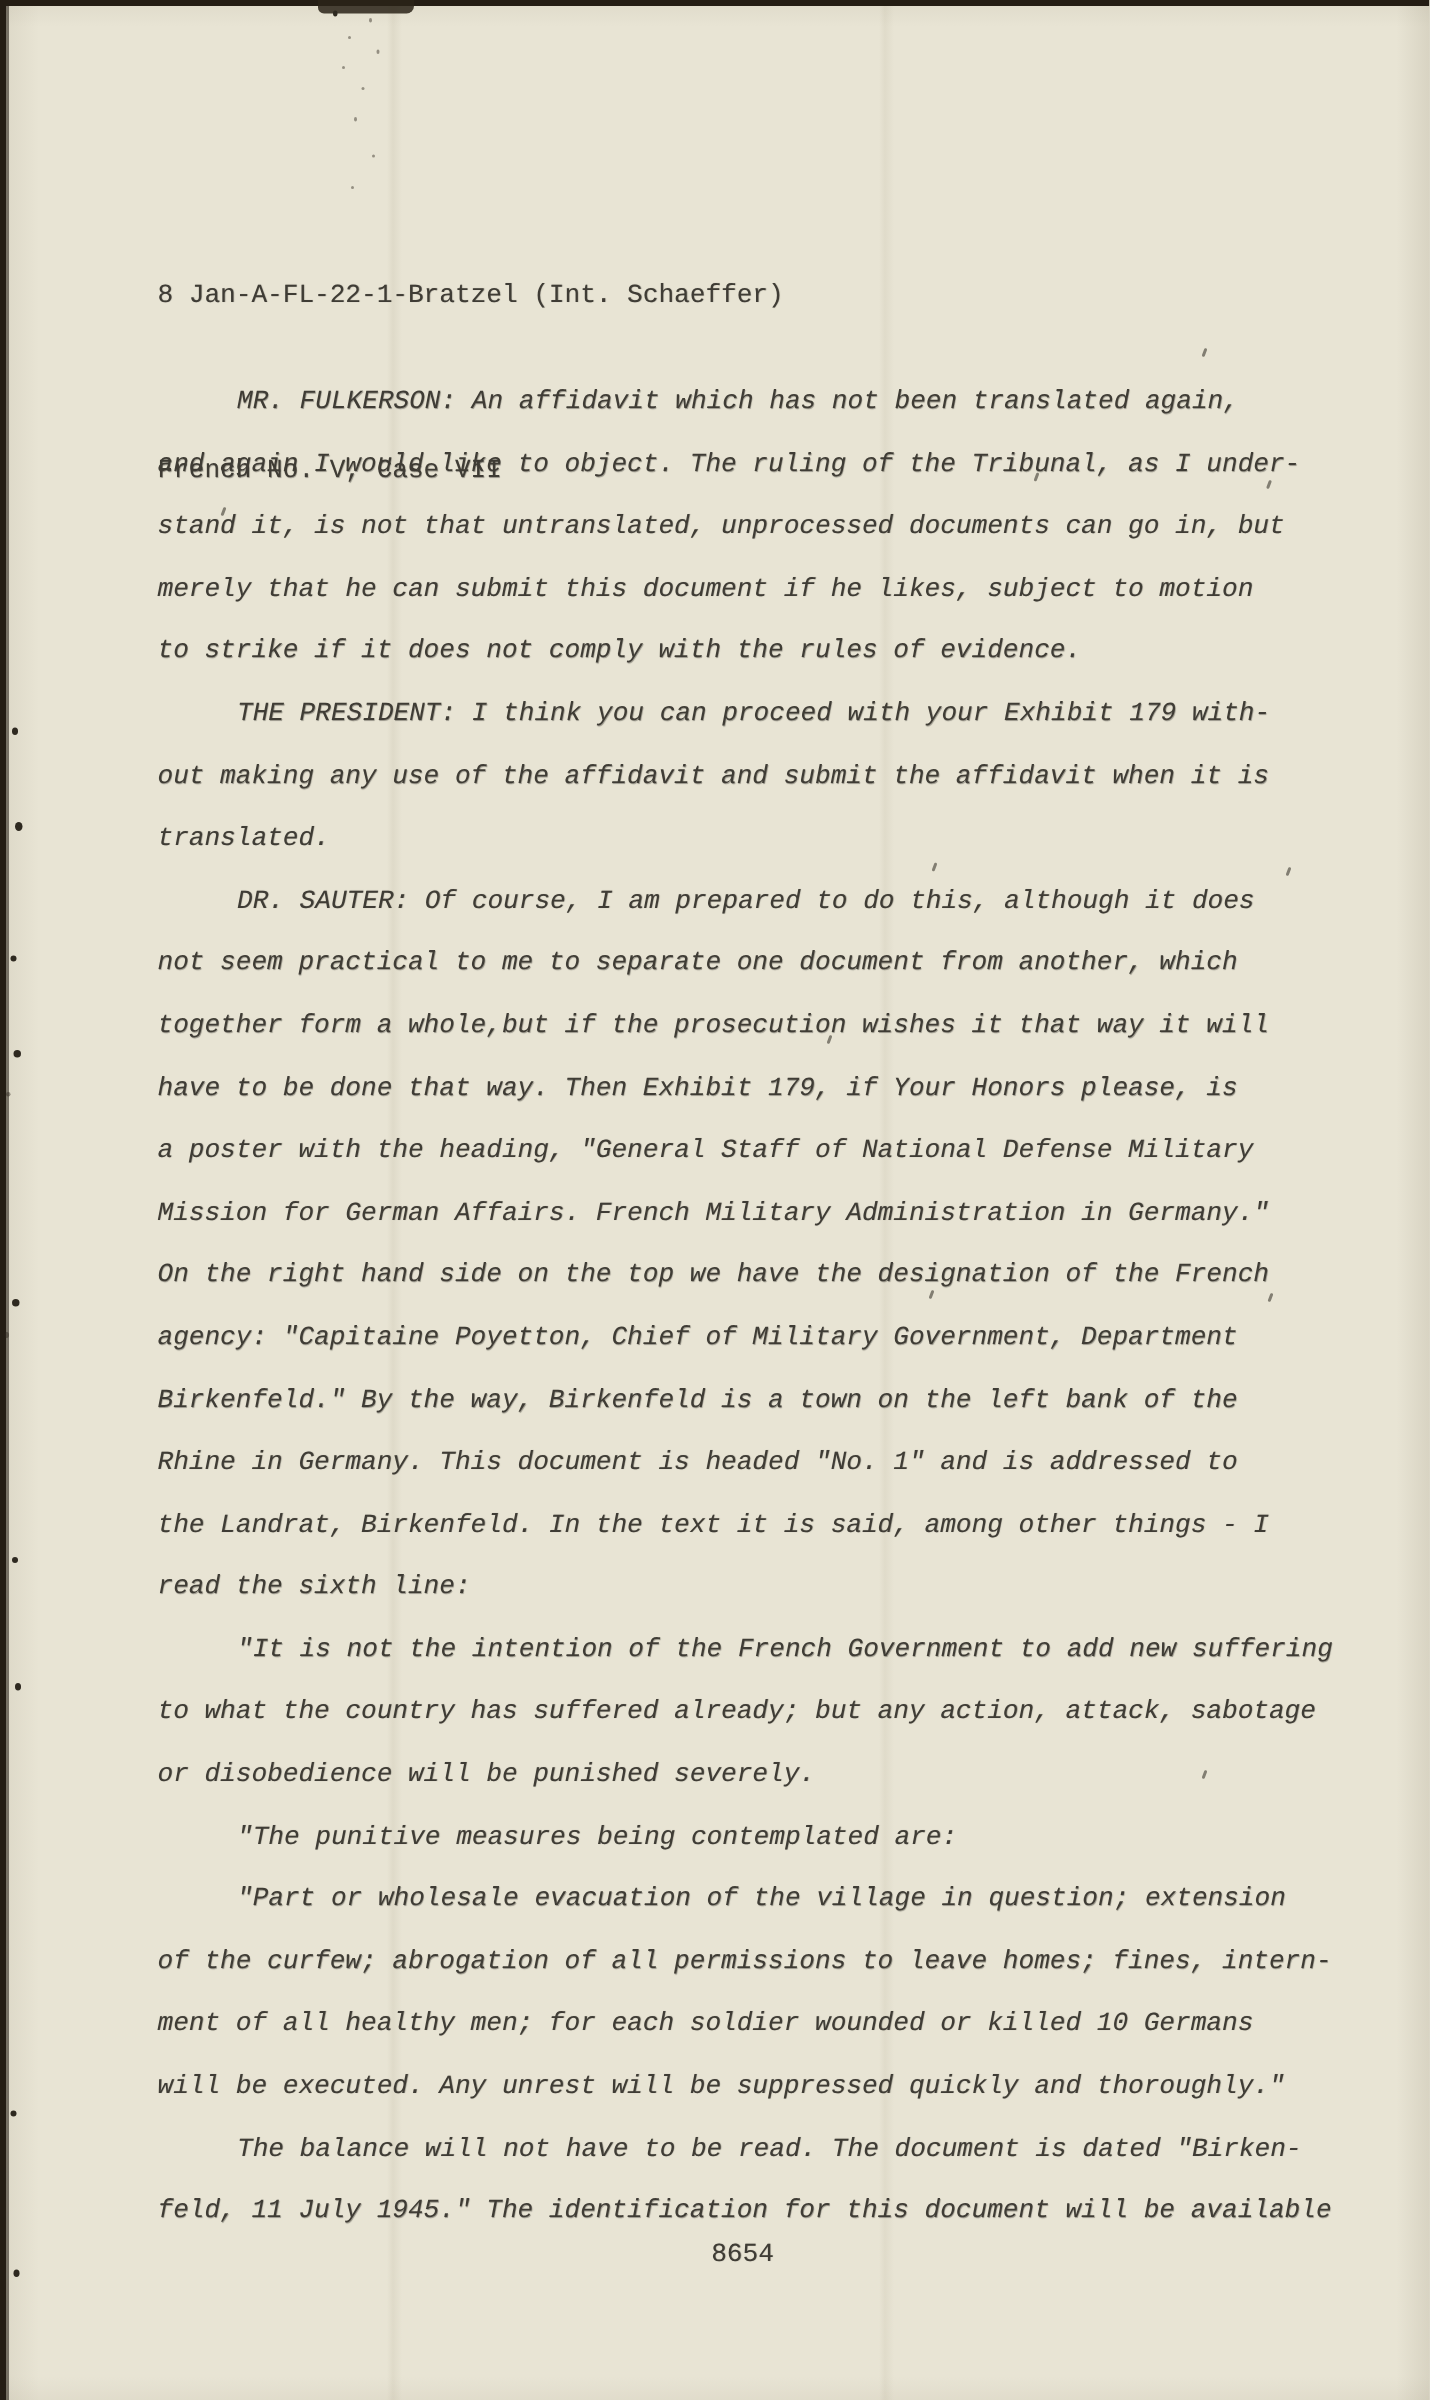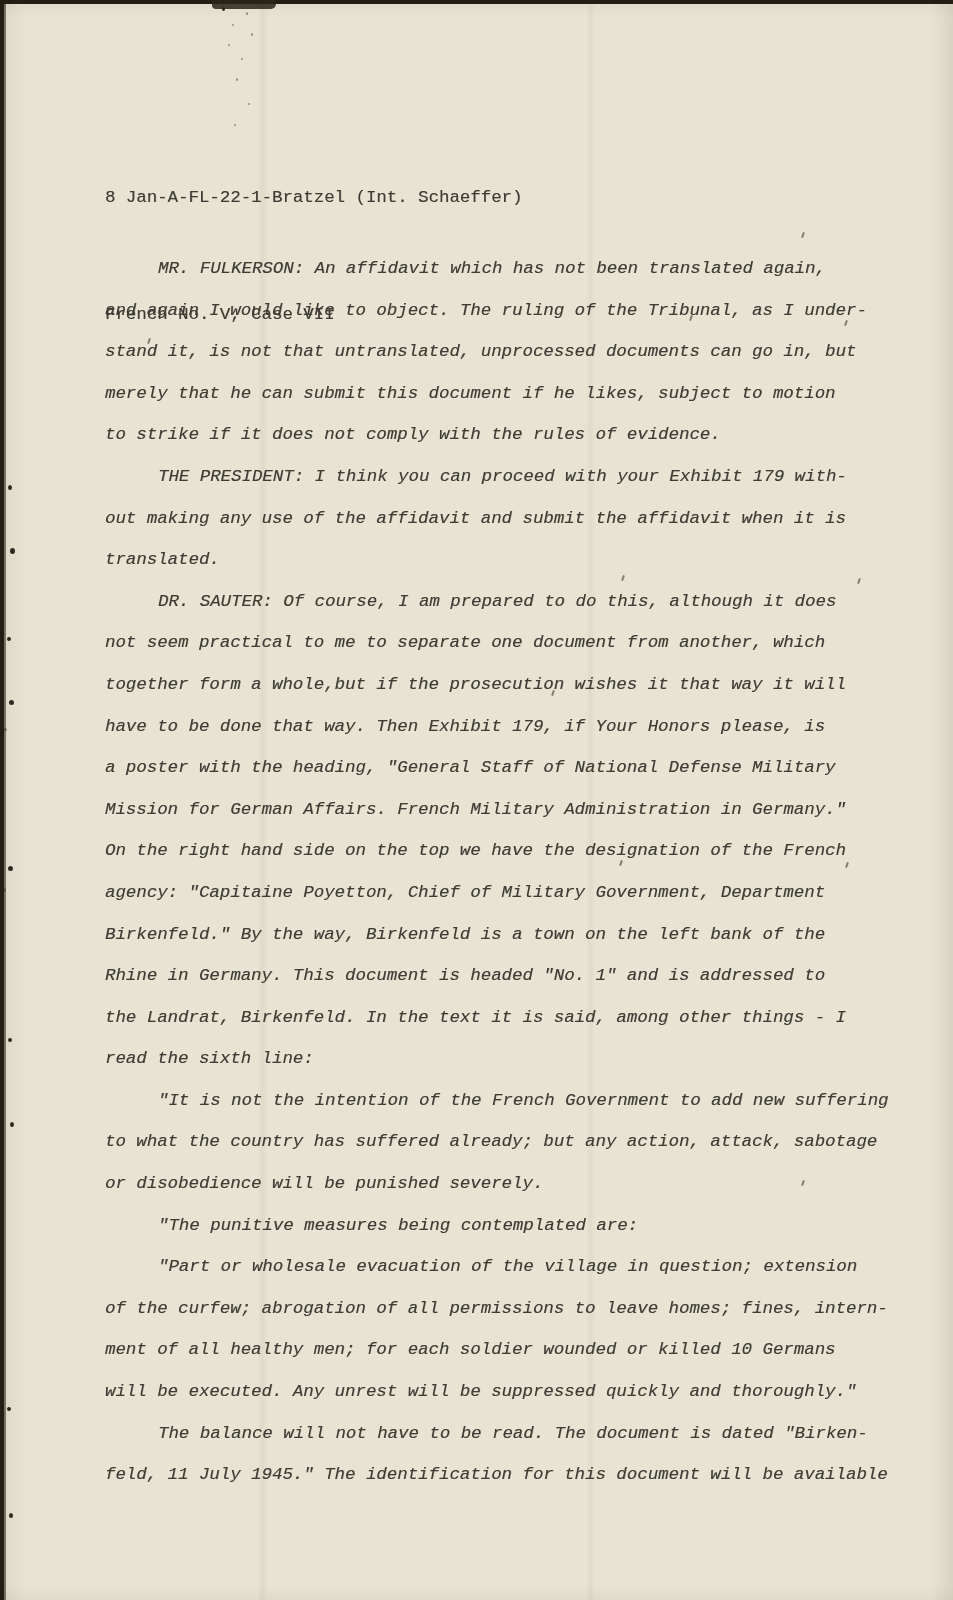--- a/index.html
+++ b/index.html
@@ -124,14 +124,15 @@
   <div class="speck mark" style="left:552px; top:690px; width:2px; height:6px;"></div>
   <div class="speck mark" style="left:802px; top:1180px; width:2px; height:6px;"></div>
 
   <div class="header typed">
     <div>8 Jan-A-FL-22-1-Bratzel (Int. Schaeffer)</div>
     <div>French No. V, Case VII</div>
   </div>
 
   <div class="body-text typed" id="transcript-body"><div class="line indent">MR. FULKERSON: An affidavit which has not been translated again,</div><div class="line">and again I would like to object. The ruling of the Tribunal, as I under-</div><div class="line">stand it, is not that untranslated, unprocessed documents can go in, but</div><div class="line">merely that he can submit this document if he likes, subject to motion</div><div class="line">to strike if it does not comply with the rules of evidence.</div><div class="line indent">THE PRESIDENT: I think you can proceed with your Exhibit 179 with-</div><div class="line">out making any use of the affidavit and submit the affidavit when it is</div><div class="line">translated.</div><div class="line indent">DR. SAUTER: Of course, I am prepared to do this, although it does</div><div class="line">not seem practical to me to separate one document from another, which</div><div class="line">together form a whole,but if the prosecution wishes it that way it will</div><div class="line">have to be done that way. Then Exhibit 179, if Your Honors please, is</div><div class="line">a poster with the heading, "General Staff of National Defense Military</div><div class="line">Mission for German Affairs. French Military Administration in Germany."</div><div class="line">On the right hand side on the top we have the designation of the French</div><div class="line">agency: "Capitaine Poyetton, Chief of Military Government, Department</div><div class="line">Birkenfeld." By the way, Birkenfeld is a town on the left bank of the</div><div class="line">Rhine in Germany. This document is headed "No. 1" and is addressed to</div><div class="line">the Landrat, Birkenfeld. In the text it is said, among other things - I</div><div class="line">read the sixth line:</div><div class="line indent">"It is not the intention of the French Government to add new suffering</div><div class="line">to what the country has suffered already; but any action, attack, sabotage</div><div class="line">or disobedience will be punished severely.</div><div class="line indent">"The punitive measures being contemplated are:</div><div class="line indent">"Part or wholesale evacuation of the village in question; extension</div><div class="line">of the curfew; abrogation of all permissions to leave homes; fines, intern-</div><div class="line">ment of all healthy men; for each soldier wounded or killed 10 Germans</div><div class="line">will be executed. Any unrest will be suppressed quickly and thoroughly."</div><div class="line indent">The balance will not have to be read. The document is dated "Birken-</div><div class="line">feld, 11 July 1945." The identification for this document will be available</div></div>
 
+  <div class="page-number typed">8654</div>
 
 </div>
 
 </body></html>

